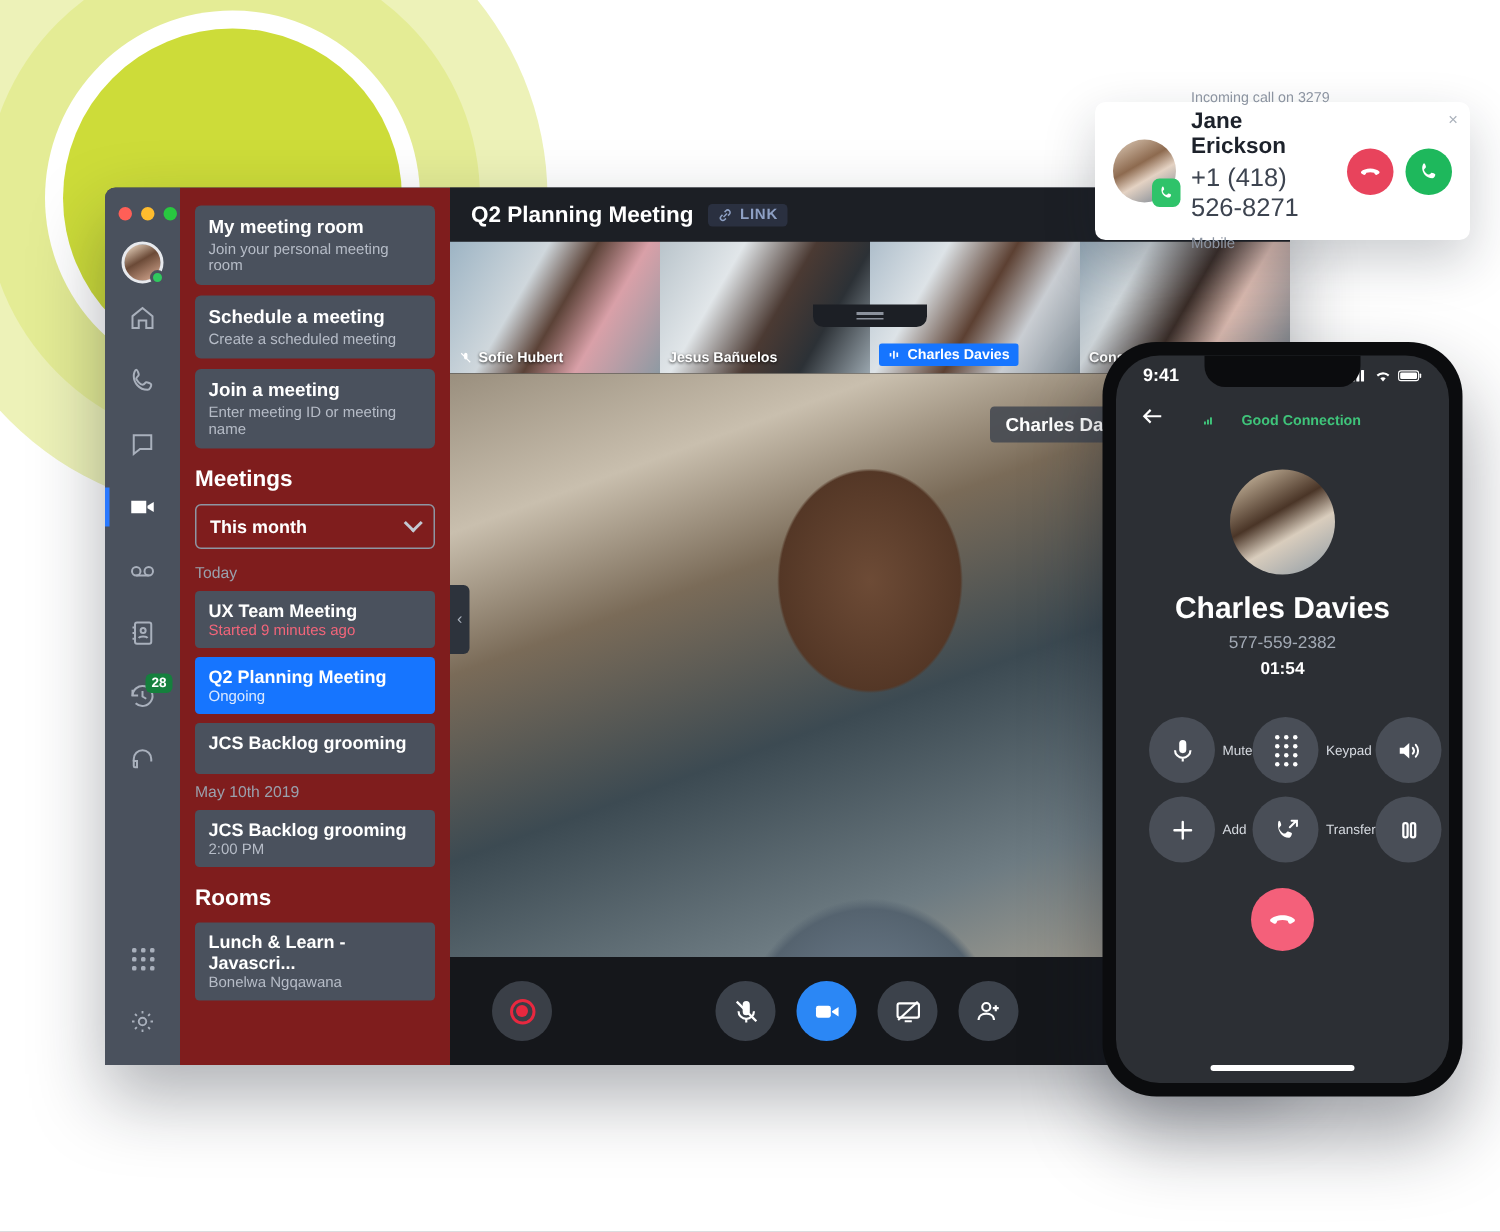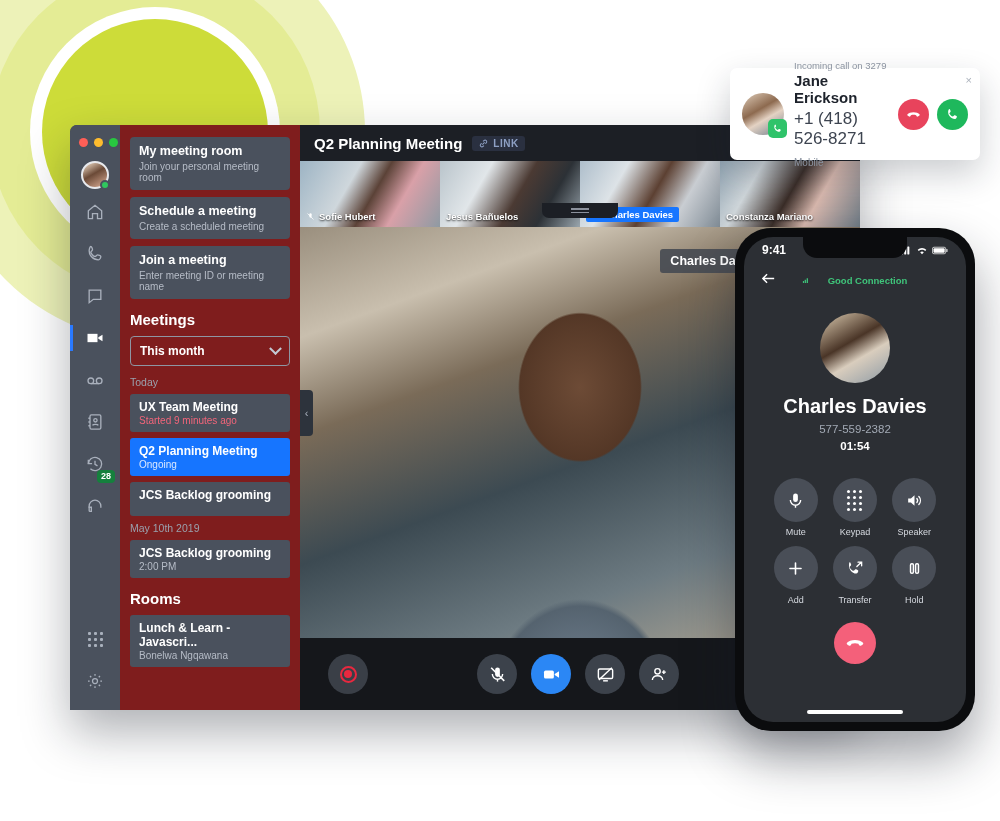--- a/index.html
+++ b/index.html
@@ -47,21 +47,21 @@
   .rail-ic {
     width: 50px; height: 38px; display: flex; align-items: center; justify-content: center;
     position: relative; color: #a9b0bc; margin-top: 4px;
   }
   .rail-ic.active { color: #ffffff; }
   .rail-ic.active::before {
     content: ""; position: absolute; left: 0; top: 6px; width: 3px; height: 26px; background: #2979ff;
   }
   .rail-ic svg { width: 20px; height: 20px; }
   .badge {
-    position: absolute; right: 5px; bottom: 0; background: #15803d; color: #fff;
+    position: absolute; right: 5px; bottom: 21px; background: #15803d; color: #fff;
     font-size: 9px; font-weight: bold; border-radius: 4px; padding: 1px 4px; line-height: 1.2;
   }
   .rail-bottom { margin-top: auto; padding-bottom: 10px; }
 
   
   .panel { width: 180px; flex: 0 0 180px; background: #7f1d1d; padding: 12px 10px 0 10px; position: relative; overflow: hidden; }
   .card {
     background: #4a515d; border-radius: 4px; padding: 7px 9px; margin-bottom: 7px;
   }
   .card .t { color: #fff; font-size: 12.5px; font-weight: bold; line-height: 1.2; }
@@ -97,21 +97,21 @@
   }
   .meet-title { color: #fff; font-size: 15px; font-weight: bold; }
   .link-badge {
     display: flex; align-items: center; gap: 4px; background: #2a3040;
     border-radius: 3px; padding: 2px 6px; color: #8ea0c4; font-size: 10px; font-weight: bold;
     letter-spacing: .5px;
   }
   .head-right { margin-left: auto; display: flex; gap: 28px; align-items: center; color: #fff; }
   .head-right svg { width: 19px; height: 19px; }
 
-  .strip { height: 66px; display: flex; }
+  .strip { height: 88px; display: flex; }
   .tile { flex: 1; position: relative; overflow: hidden; }
   .tile .bg { position: absolute; inset: 0; }
   .t1 .bg { background: linear-gradient(120deg,#9db4c4 0%,#cfd7dc 35%,#5b4237 52%,#d9a0a8 70%,#8e9aa3 100%); }
   .t2 .bg { background: linear-gradient(120deg,#b9c4cb 0%,#e1e6e9 30%,#4b3a33 55%,#2c3136 75%,#9aa6ae 100%); }
   .t3 .bg { background: linear-gradient(120deg,#aebecb 0%,#dde3e7 28%,#5c4032 52%,#c9cdd2 72%,#7f8b95 100%); }
   .t4 .bg { background: linear-gradient(120deg,#8fa2b0 0%,#cfd6da 25%,#3a2d28 50%,#d8b8ae 68%,#6d7a84 100%); }
   .nametag {
     position: absolute; left: 6px; bottom: 5px; display: flex; align-items: center; gap: 4px;
     color: #fff; font-size: 9.5px; font-weight: bold; text-shadow: 0 1px 2px rgba(0,0,0,.8);
   }
@@ -204,21 +204,21 @@
           gap: 16px; color: #3fc47a; font-size: 9.5px; font-weight: bold; }
   .conn svg { width: 9px; height: 9px; }
   .ph-avatar {
     width: 70px; height: 70px; border-radius: 50%; margin: 22px auto 0;
     background: linear-gradient(150deg,#c9b89f 6%,#4a3527 42%,#d9cdbd 62%,#8d9aa5 100%);
   }
   .ph-name { color: #fff; font-size: 20px; font-weight: bold; text-align: center; margin-top: 12px; }
   .ph-num { color: #a3aab5; font-size: 11.5px; text-align: center; margin-top: 5px; }
   .ph-timer { color: #fff; font-size: 11.5px; font-weight: bold; text-align: center; margin-top: 5px; }
   .keys { display: grid; grid-template-columns: repeat(3,1fr); gap: 9px 0; margin: 26px 22px 0; }
-  .key { display: flex; flex-direction: column; align-items: center; gap: 5px; }
+  .key { display: flex; flex-direction: row; align-items: center; gap: 5px; }
   .key .kb { width: 44px; height: 44px; border-radius: 50%; background: #494e57;
              display: flex; align-items: center; justify-content: center; color: #fff; }
   .key .kb svg { width: 19px; height: 19px; }
   .key .kl { color: #d6dae0; font-size: 9px; }
   .hang { width: 42px; height: 42px; border-radius: 50%; background: #f4607a; margin: 17px auto 0;
           display: flex; align-items: center; justify-content: center; color: #fff; }
   .hang svg { width: 20px; height: 20px; }
   .home-bar { position: absolute; left: 50%; transform: translateX(-50%); bottom: 8px;
               width: 96px; height: 4px; background: #fff; border-radius: 3px; }
   .dial-dots { display: grid; grid-template-columns: repeat(3,3px); gap: 3px; }

